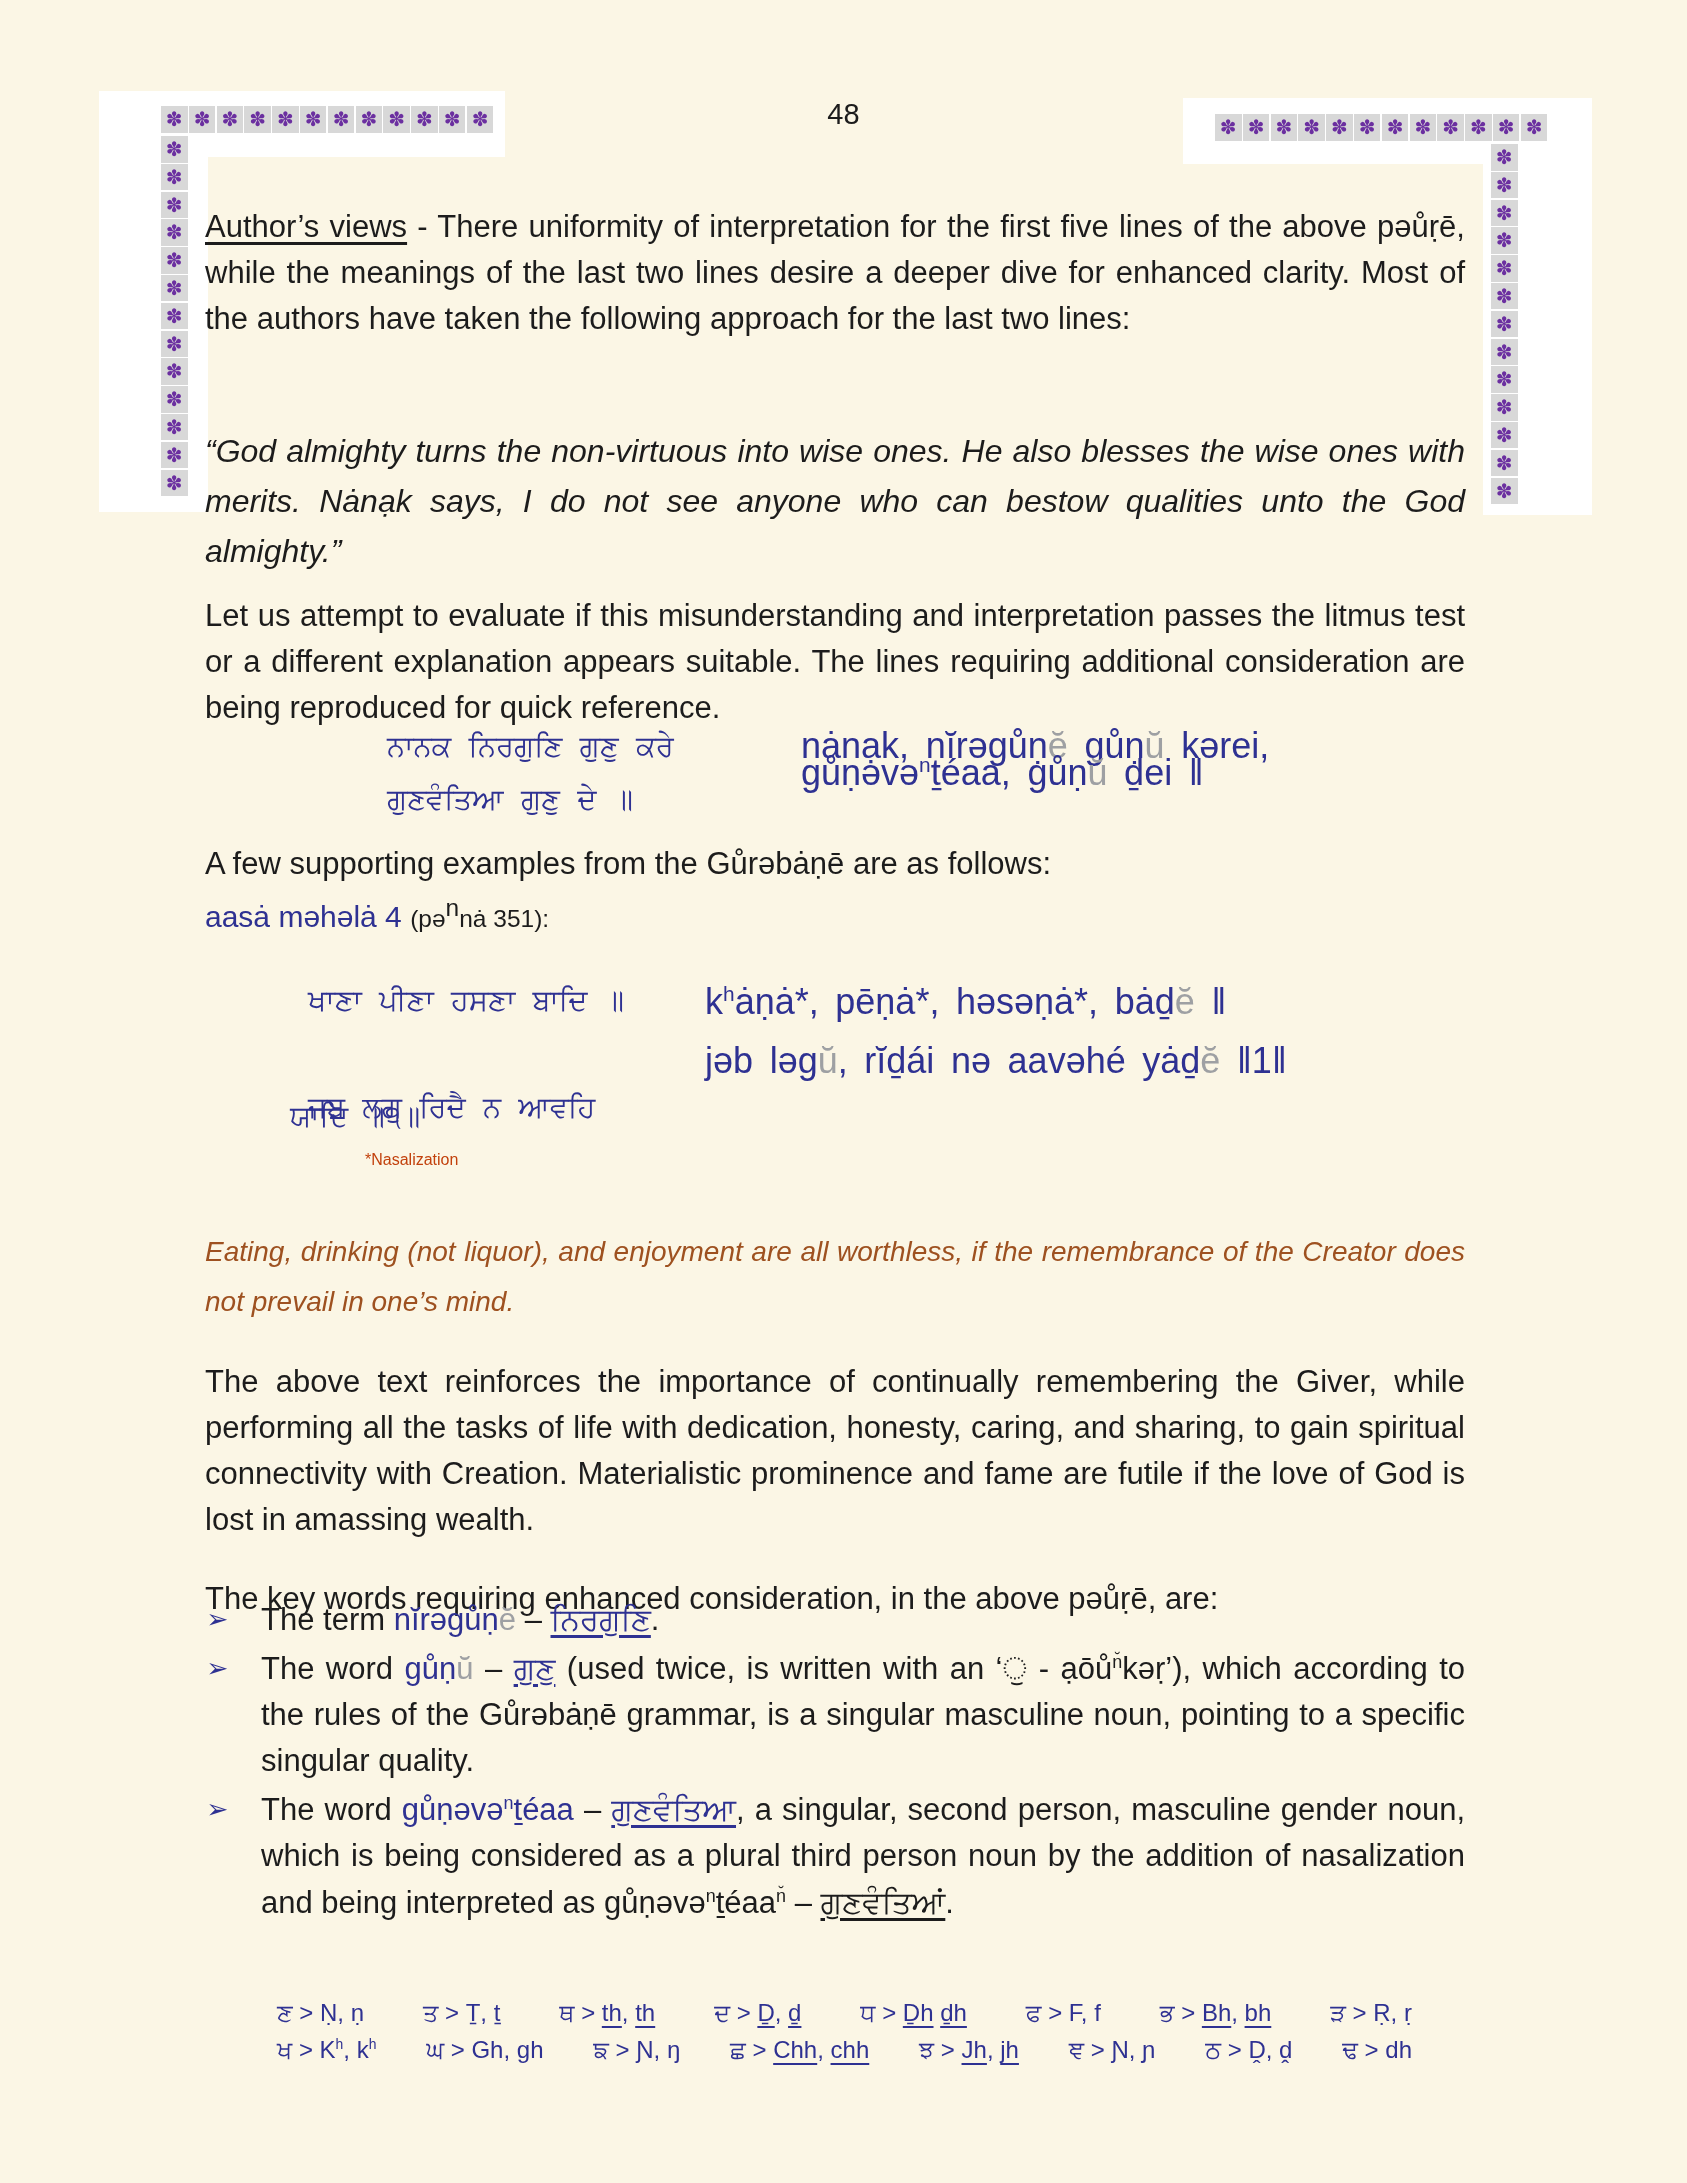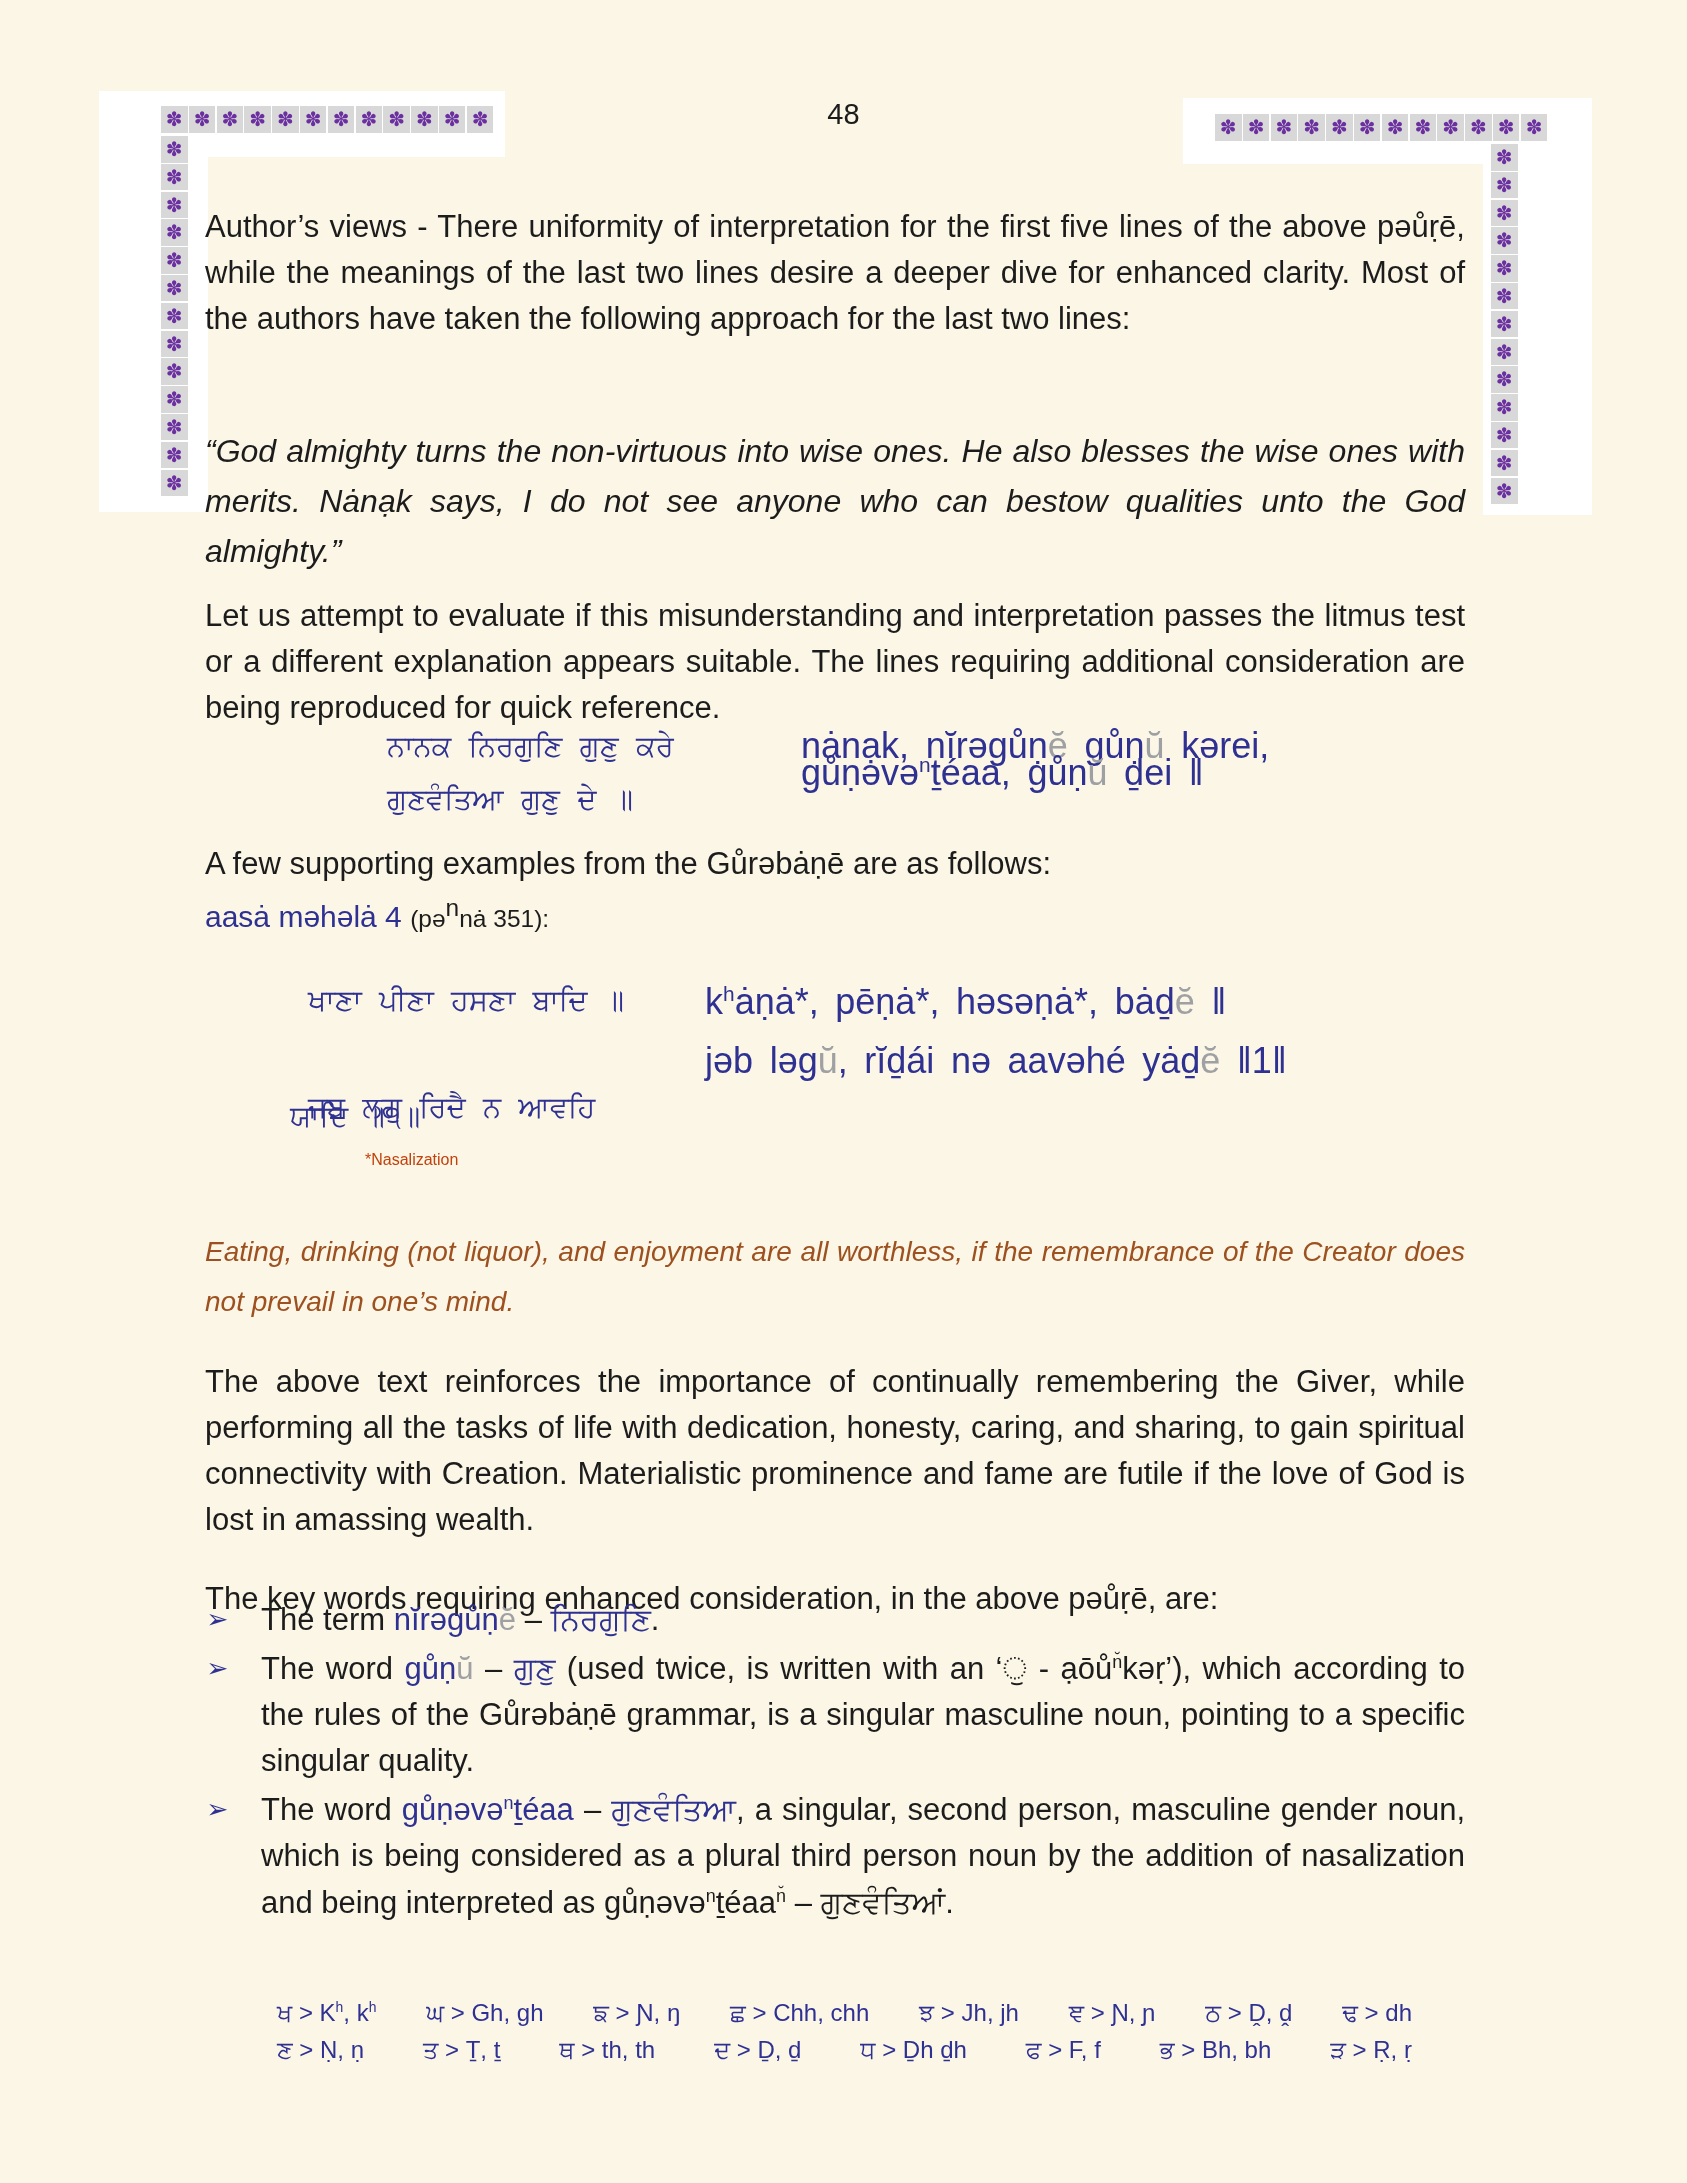--- a/index.html
+++ b/index.html
@@ -26,21 +26,21 @@
   .quote{
     font-style:italic;line-height:50px;font-size:32px;
   }
   .brown{
     font-style:italic;color:#9E5120;line-height:50px;font-size:28px;
   }
   .pagenum{
     position:absolute;top:98px;left:0;right:0;text-align:center;
     font-size:29px;color:#1c1c1c;
   }
-  .u{text-underline-offset:4.6px;}
+  .u{text-decoration:underline;text-underline-offset:4.6px;}
   .blue{color:#2E3192;}
   .gray{color:#9EA0A3;}
   .sup{vertical-align:super;font-size:58%;line-height:0;}
   .sm{font-size:24.5px;color:#1c1c1c;}
   .g{font-family:"DejaVu Sans","Liberation Sans",sans-serif;margin-top:12px;}
   
   .gurmukhi-line{
     position:absolute;color:#2E3192;font-size:29px;line-height:53px;
     word-spacing:8px;white-space:nowrap;
     font-family:"DejaVu Sans","Liberation Sans",sans-serif;
@@ -181,33 +181,33 @@
     <span><span>The word </span><span class="blue">gůṇ</span><span class="gray">ŭ</span><span> – </span><span class="blue u g">ਗੁਣੁ</span><span> (used twice, is written with an ‘</span><span class="g">ੁ</span><span> - ạōů</span><span class="sup">n̆</span><span>kəṛ’), which according to the rules of the Gůrəbȧṇē grammar, is a singular masculine noun, pointing to a specific singular quality.</span></span>
   </li>
   <li>
     <span class="marker">➢</span>
     <span><span>The word  </span><span class="blue">gůṇəvə</span><span class="blue sup">n</span><span class="blue">ṯéaa</span><span> – </span><span class="blue u g">ਗੁਣਵੰਤਿਆ</span><span>, a singular, second person, masculine gender noun, which is being considered as a plural third person noun by the addition of nasalization and being interpreted as </span><span>gůṇəvə</span><span class="sup">n</span><span>ṯéaa</span><span class="sup">n̆</span><span> – </span><span class="u g">ਗੁਣਵੰਤਿਆਂ</span><span>.</span></span>
   </li>
 </ul>
 
 <div class="key" style="top:1999px;">
   <div class="key-row">
+      <span class="key-item"><span class="g">ਣ</span> &gt; <span>Ṇ, ṇ</span></span>
+      <span class="key-item"><span class="g">ਤ</span> &gt; <span>Ṯ, ṯ</span></span>
+      <span class="key-item"><span class="g">ਥ</span> &gt; <span class="u">th</span><span>, </span><span class="u">th</span></span>
+      <span class="key-item"><span class="g">ਦ</span> &gt; <span class="u">Ḏ</span><span>, </span><span class="u">ḏ</span></span>
+      <span class="key-item"><span class="g">ਧ</span> &gt; <span class="u">Ḏh</span><span> </span><span class="u">ḏh</span></span>
+      <span class="key-item"><span class="g">ਫ</span> &gt; <span>F, f</span></span>
+      <span class="key-item"><span class="g">ਭ</span> &gt; <span class="u">Bh</span><span>, </span><span class="u">bh</span></span>
+      <span class="key-item"><span class="g">ੜ</span> &gt; <span>Ṛ, ṛ</span></span>
+    </div>
+  <div class="key-row">
       <span class="key-item"><span class="g">ਖ</span> &gt; <span>K</span><span class="sup">h</span><span>, k</span><span class="sup">h</span></span>
       <span class="key-item"><span class="g">ਘ</span> &gt; <span>Gh, gh</span></span>
       <span class="key-item"><span class="g">ਙ</span> &gt; <span>Ɲ, ŋ</span></span>
       <span class="key-item"><span class="g">ਛ</span> &gt; <span class="u">Chh</span><span>, </span><span class="u">chh</span></span>
       <span class="key-item"><span class="g">ਝ</span> &gt; <span class="u">Jh</span><span>, </span><span class="u">jh</span></span>
       <span class="key-item"><span class="g">ਞ</span> &gt; <span>Ɲ, ɲ</span></span>
       <span class="key-item"><span class="g">ਠ</span> &gt; <span>Ḓ, ḓ</span></span>
       <span class="key-item"><span class="g">ਢ</span> &gt; <span>dh</span></span>
     </div>
-  <div class="key-row">
-      <span class="key-item"><span class="g">ਣ</span> &gt; <span>Ṇ, ṇ</span></span>
-      <span class="key-item"><span class="g">ਤ</span> &gt; <span>Ṯ, ṯ</span></span>
-      <span class="key-item"><span class="g">ਥ</span> &gt; <span class="u">th</span><span>, </span><span class="u">th</span></span>
-      <span class="key-item"><span class="g">ਦ</span> &gt; <span class="u">Ḏ</span><span>, </span><span class="u">ḏ</span></span>
-      <span class="key-item"><span class="g">ਧ</span> &gt; <span class="u">Ḏh</span><span> </span><span class="u">ḏh</span></span>
-      <span class="key-item"><span class="g">ਫ</span> &gt; <span>F, f</span></span>
-      <span class="key-item"><span class="g">ਭ</span> &gt; <span class="u">Bh</span><span>, </span><span class="u">bh</span></span>
-      <span class="key-item"><span class="g">ੜ</span> &gt; <span>Ṛ, ṛ</span></span>
-    </div>
 </div>
 
 
 </body></html>

